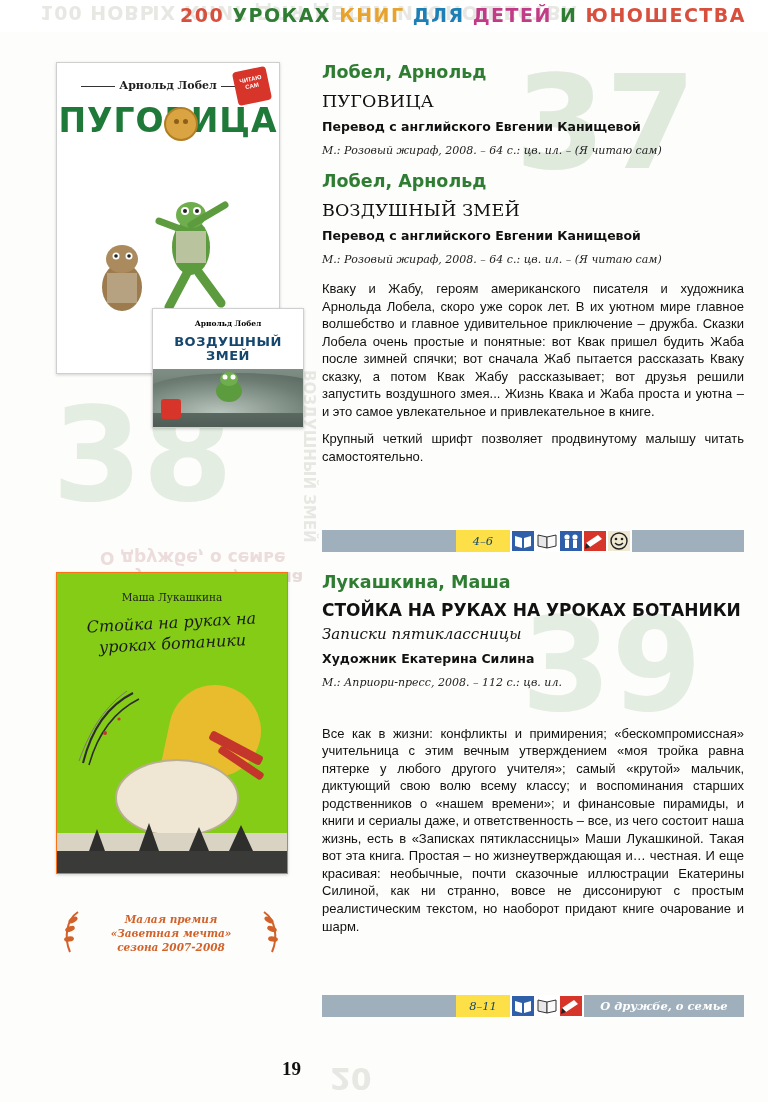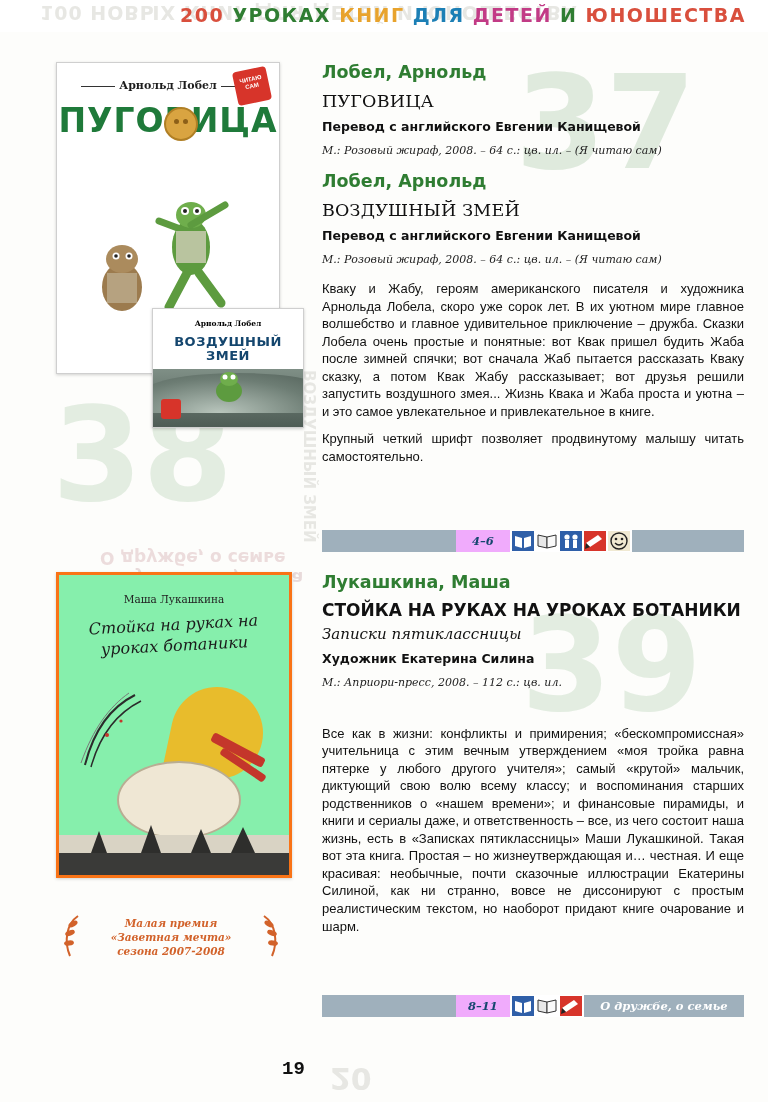--- a/index.html
+++ b/index.html
@@ -303,24 +303,24 @@
     height: 22px;
     display: flex;
     align-items: stretch;
   }
   .agebar .seg-left {
     flex: 0 0 134px;
     background: #9fb0bc;
   }
   .agebar .seg-age {
     flex: 0 0 54px;
-    background: #f0abfc;
+    background: #fde047;
     color: #14466e;
     font-size: 11.5px;
-    font-weight: bold;
+    font-weight: normal;
     font-style: italic;
     display: flex;
     align-items: center;
     justify-content: center;
     font-family: "DejaVu Serif", serif;
   }
   .agebar .seg-icons {
     flex: 0 0 auto;
     background: #ffffff;
     display: flex;
@@ -349,22 +349,22 @@
   .col-left-2 {
     position: absolute;
     left: 56px;
     top: 572px;
     width: 250px;
   }
   .cover2 {
     position: relative;
     width: 230px;
     height: 300px;
-    background: #86efac;
-    border: 3px solid #f97316;
+    background: #84cc16;
+    border: 1px solid #f97316;
     box-shadow: 0 1px 3px rgba(0,0,0,0.18);
     overflow: hidden;
   }
   .cover2-author {
     position: absolute;
     top: 18px; left: 0; right: 0;
     text-align: center;
     font-size: 10.5px;
     color: #222;
     font-family: "DejaVu Serif", serif;
@@ -461,21 +461,21 @@
     right: 24px;
   }
 
   .pagenum {
     position: absolute;
     left: 282px;
     bottom: 22px;
     font-size: 19px;
     font-weight: bold;
     color: #111;
-    font-family: Liberation Mono, monospace;
+    font-family: Liberation Serif, serif;
   }
 </style>
 </head>
 <body>
 
 <div class="page">
 
   <div class="header-band">
     <div class="header-ghost">100 НОВЫХ КНИГ ДЛЯ ДЕТЕЙ И ЮНОШЕСТВА</div>
     <div class="header-title">

